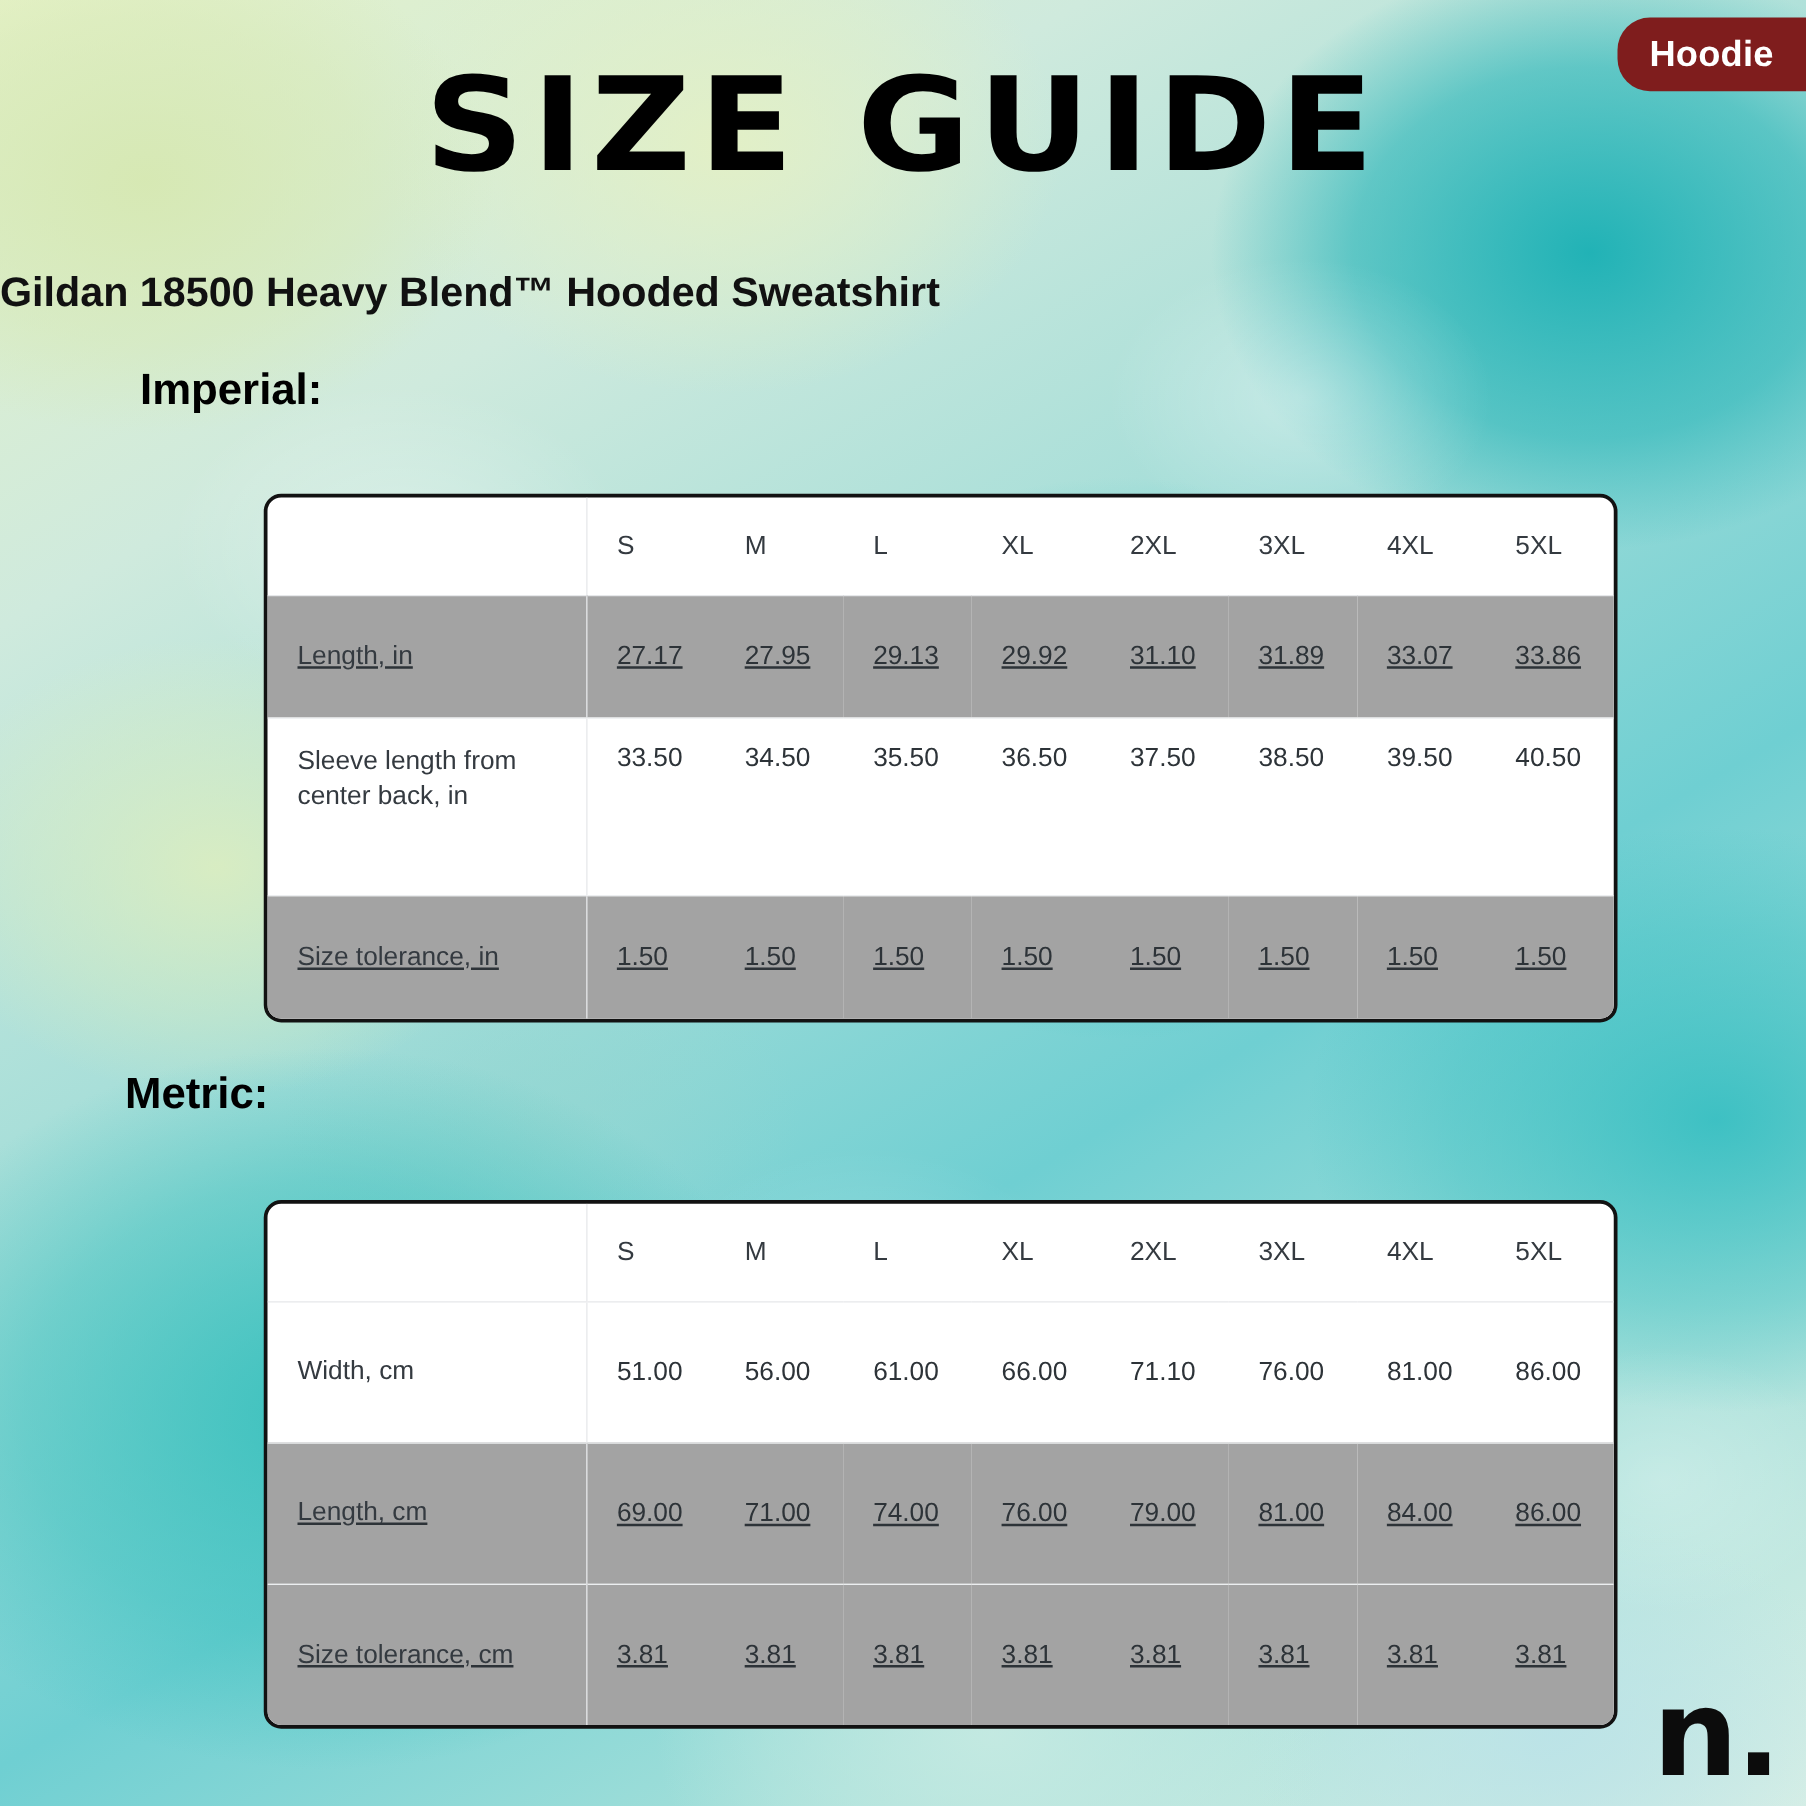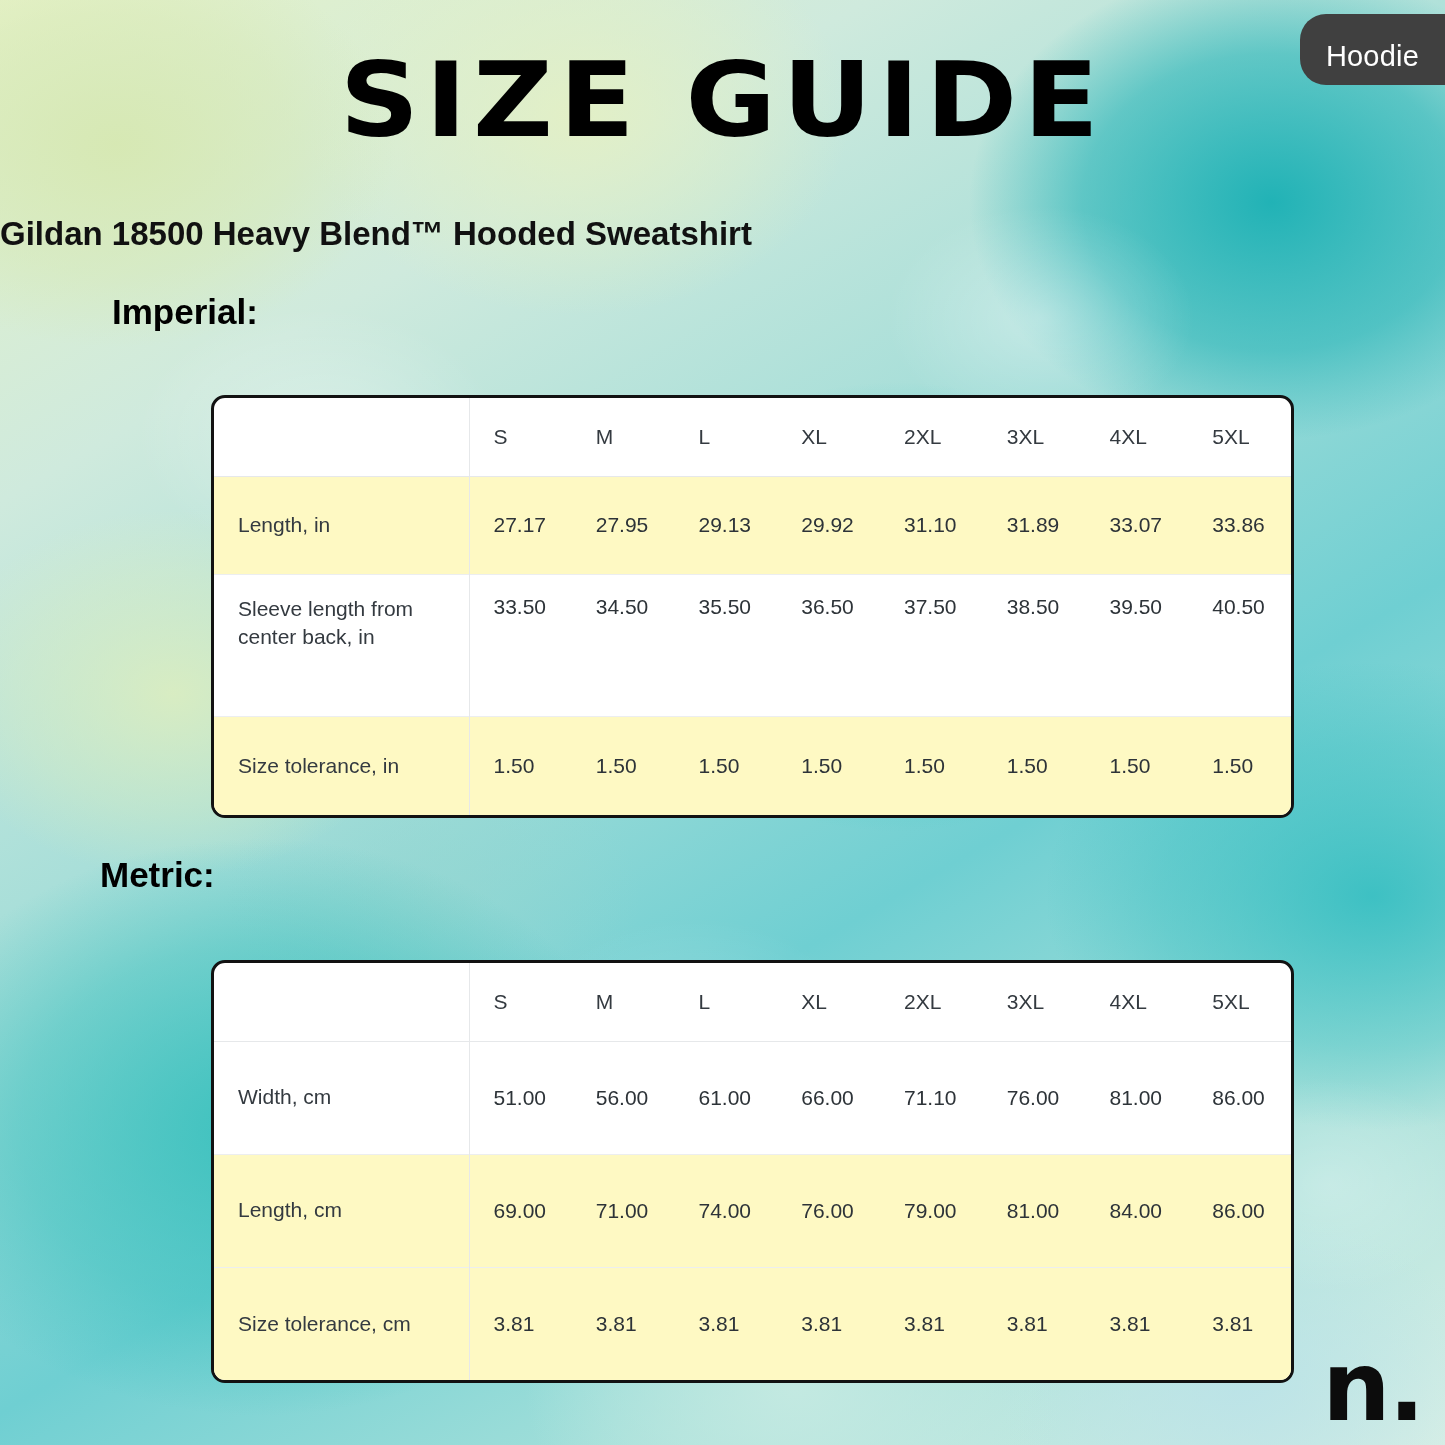--- a/index.html
+++ b/index.html
@@ -36,23 +36,23 @@
     background:
       radial-gradient(ellipse 220px 160px at 72% 22%, rgba(255,255,255,0.32) 0%, rgba(255,255,255,0) 70%),
       radial-gradient(ellipse 260px 180px at 22% 30%, rgba(255,255,255,0.30) 0%, rgba(255,255,255,0) 70%),
       radial-gradient(ellipse 240px 170px at 48% 72%, rgba(255,255,255,0.22) 0%, rgba(255,255,255,0) 72%),
       radial-gradient(ellipse 200px 150px at 92% 82%, rgba(255,255,255,0.25) 0%, rgba(255,255,255,0) 72%);
   }
 
   
   .badge {
     position: absolute; top: 14px; right: 0;
-    background: #404040; color: #ffffff;
-    font-size: 29px; font-weight: normal;
-    padding: 28px 26px 14px 26px;
+    background: #7f1d1d; color: #ffffff;
+    font-size: 29px; font-weight: bold;
+    padding: 16px 26px 14px 26px;
     border-radius: 26px 0 0 26px;
     letter-spacing: 0.2px;
     line-height: 1;
   }
 
   
   .title {
     position: absolute; top: 48px; left: 0; width: 100%;
     text-align: center;
     font-family: "DejaVu Sans", sans-serif;
@@ -96,21 +96,21 @@
   th, td {
     text-align: left;
     padding: 0 0 0 24px;
     font-weight: normal;
     vertical-align: middle;
   }
   thead th { height: 78px; color: #343a40; font-size: 21px; }
   thead tr { border-bottom: 1px solid #e6e8ea; }
   tbody tr { border-bottom: 1px solid #eceef0; }
   tbody tr:last-child { border-bottom: none; }
-  tbody tr.shaded { background: #fef9c3; }
+  tbody tr.shaded { background: #a3a3a3; text-decoration: underline; }
   td.rowhdr { color: #343a40; line-height: 1.35; padding-right: 10px; }
   .col-label { width: 255px; }
   .divider-col { border-right: 1px solid #e6e8ea; }
   .tall td { height: 112px; vertical-align: top; padding-top: 20px; }
   .tall td.rowhdr { vertical-align: top; }
   tbody tr:not(.tall) td { height: 77px; }
 
   
   .logo {
     position: absolute; right: 22px; bottom: 10px;

